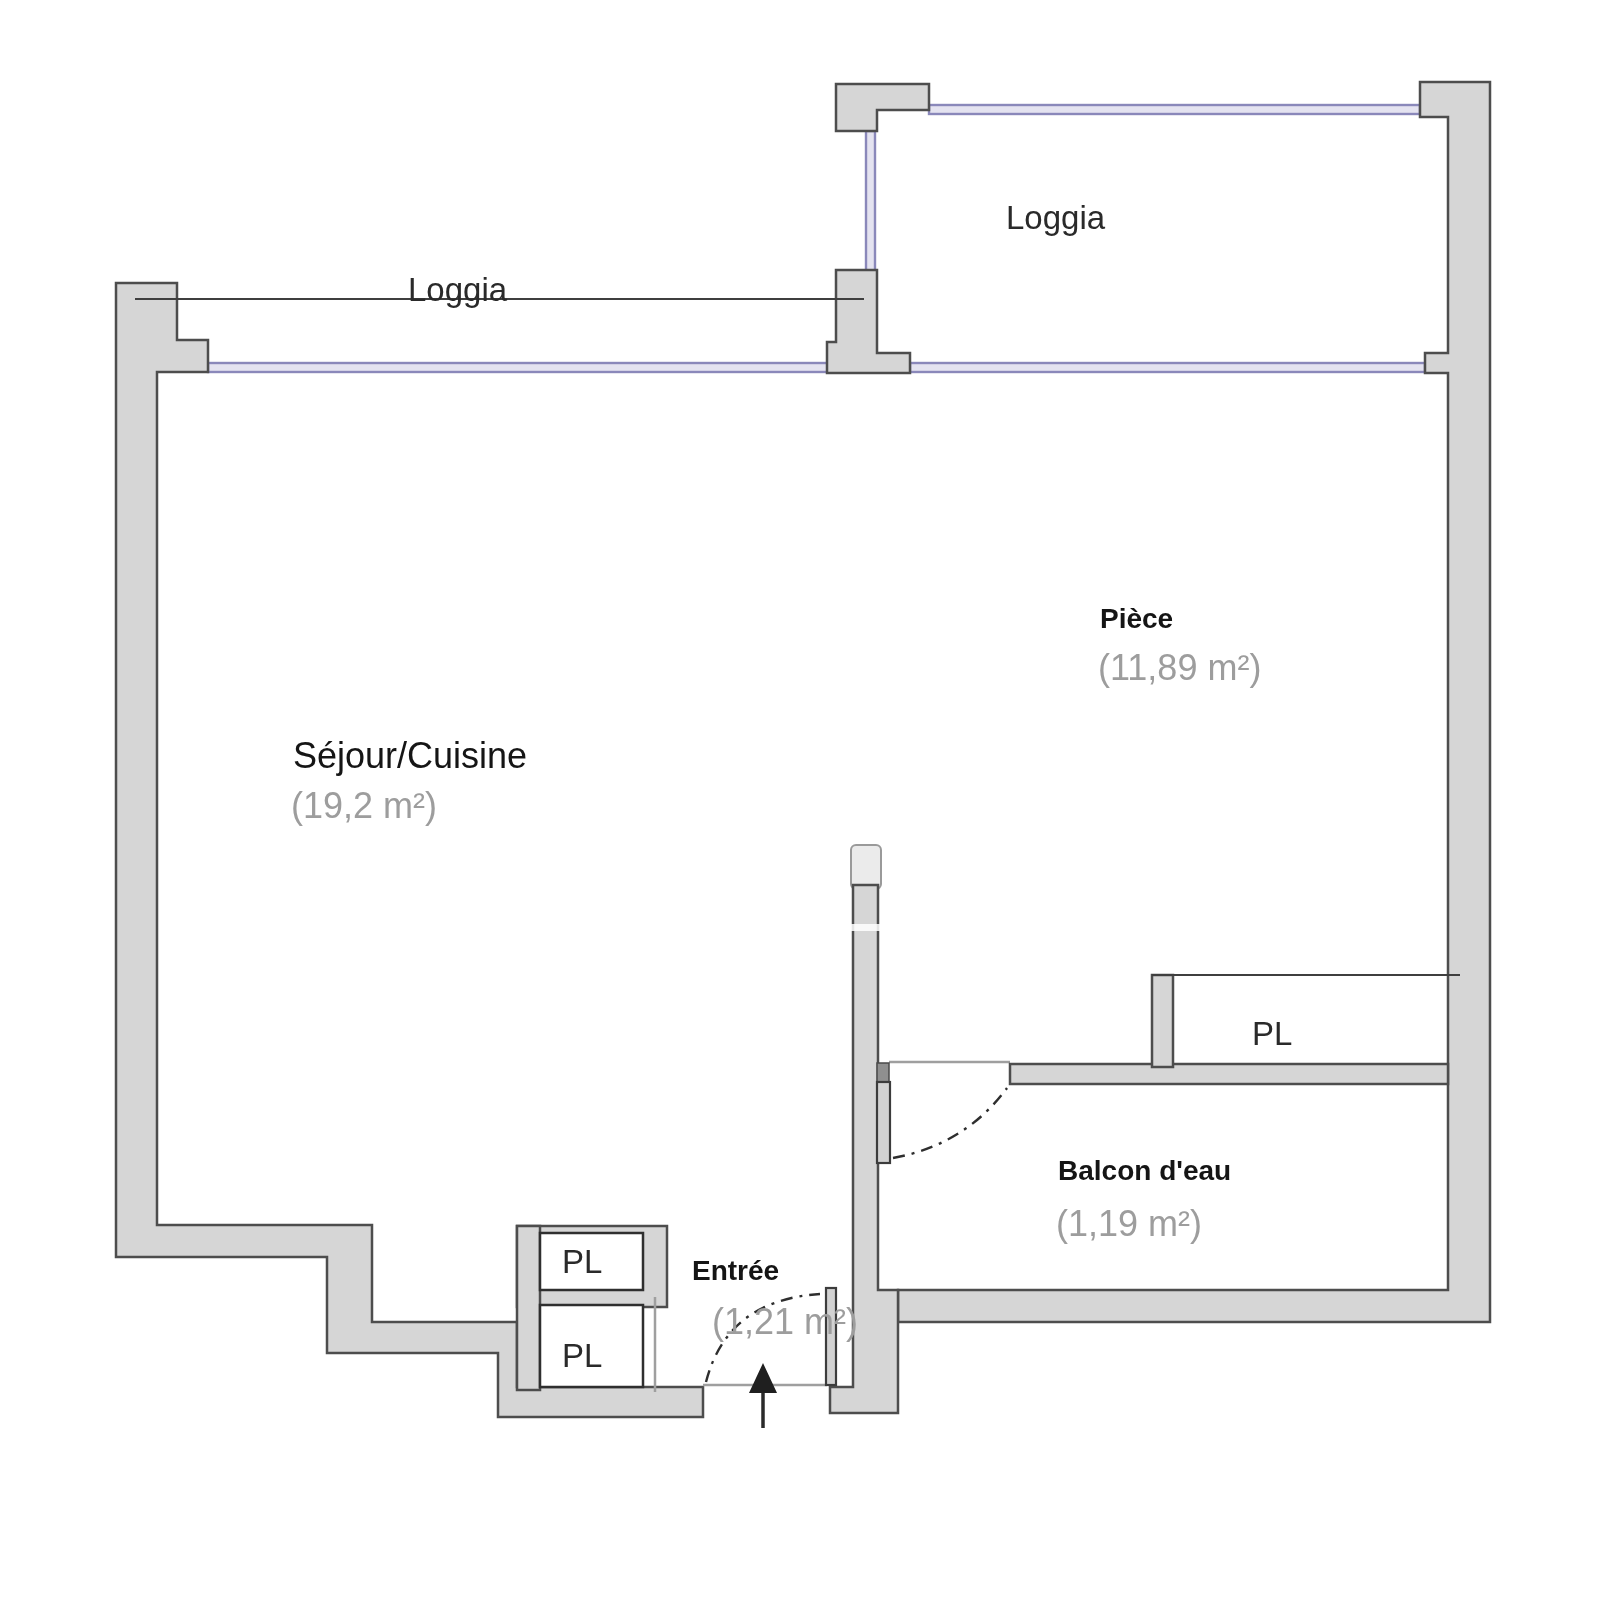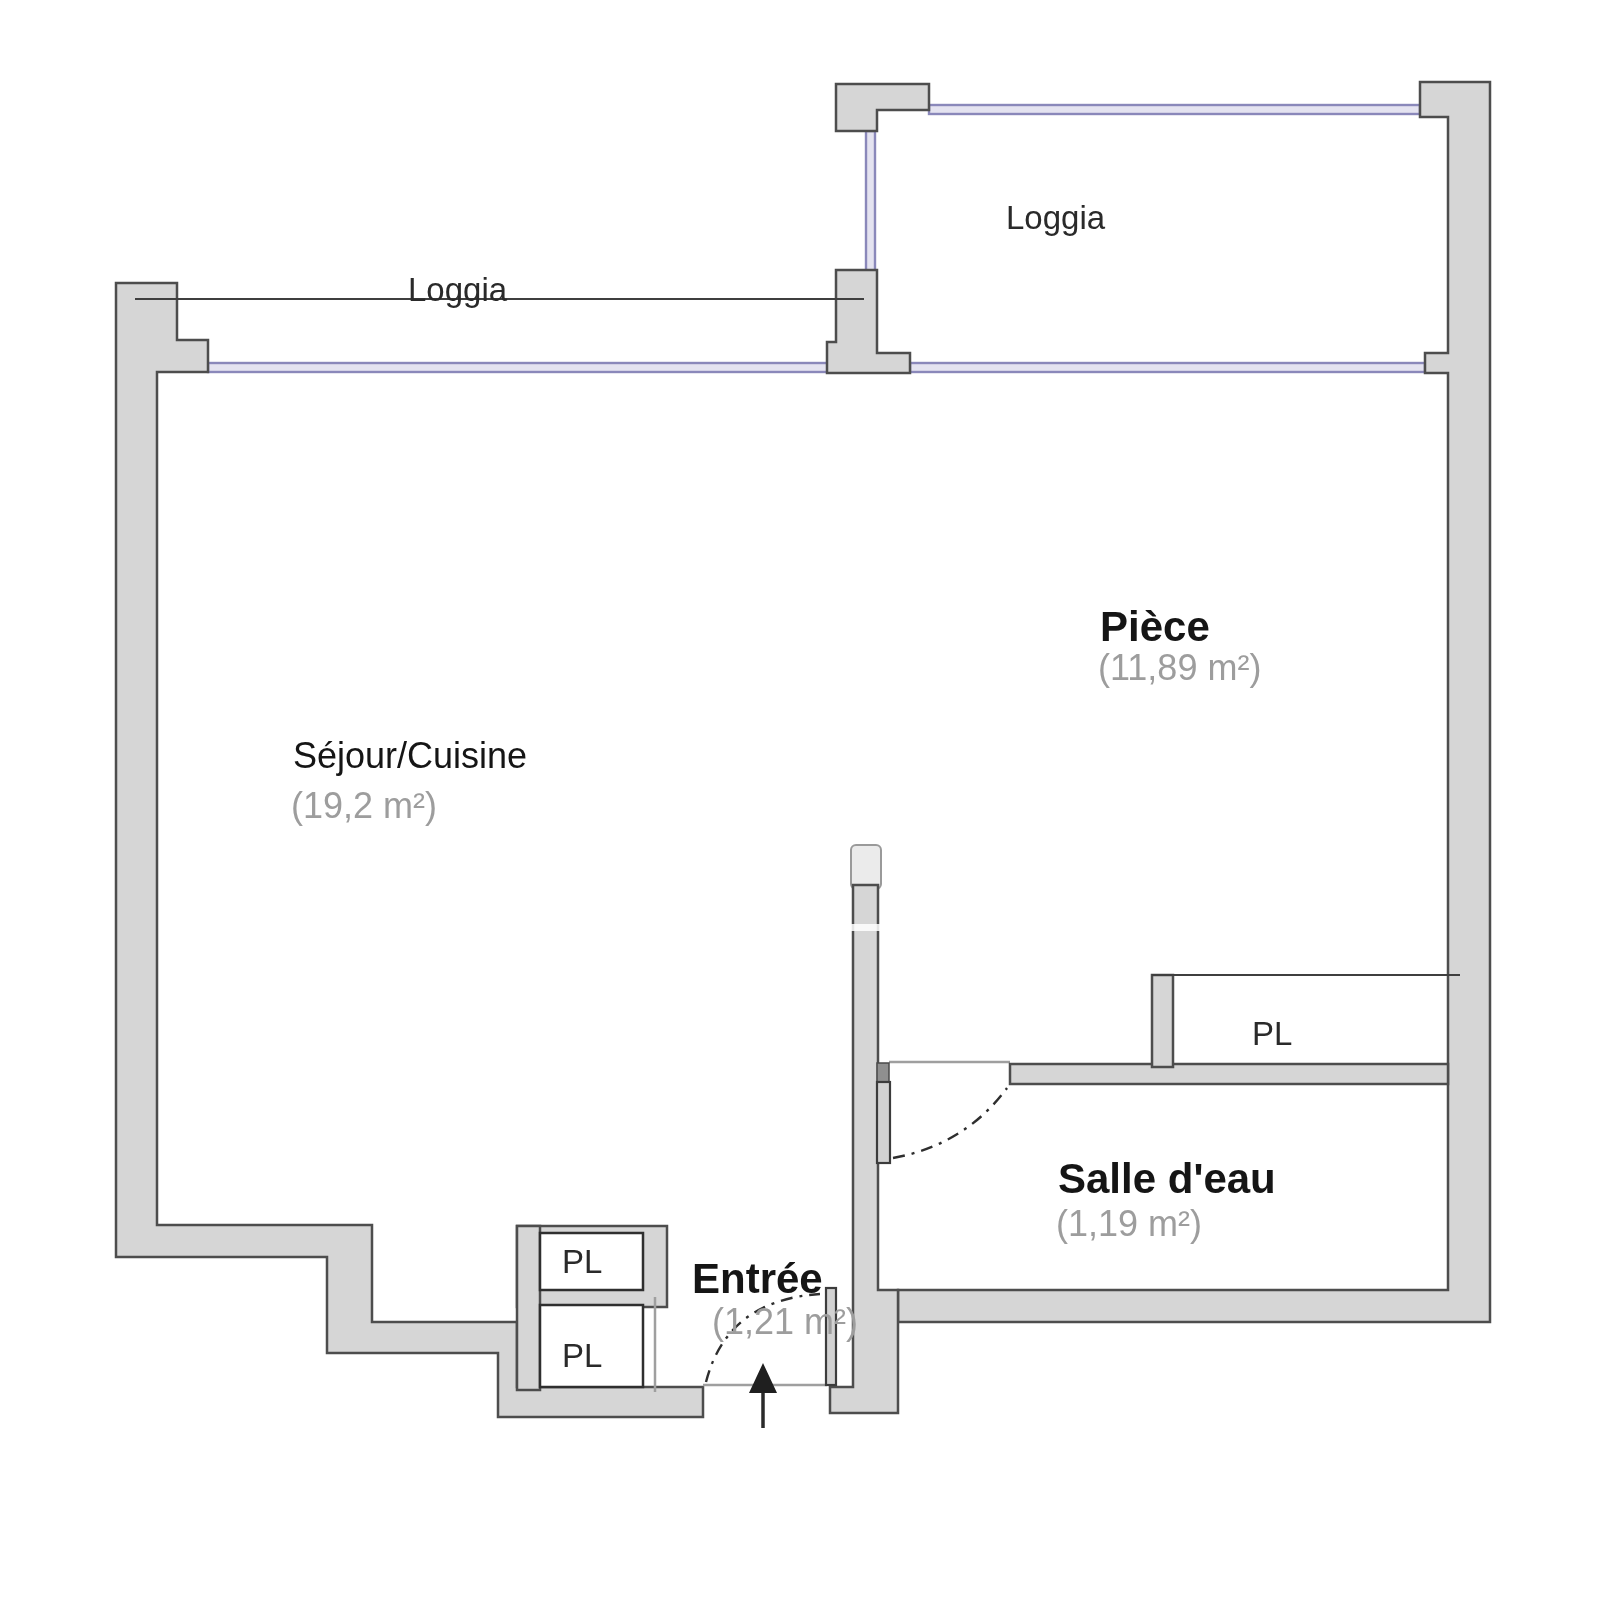--- a/index.html
+++ b/index.html
@@ -19,21 +19,21 @@
   .thin{stroke:#3f3f3f;stroke-width:2;fill:none;}
   .thin-light{stroke:#9f9f9f;stroke-width:2.5;fill:none;}
   .leaf{fill:#d2d2d2;stroke:#3c3c3c;stroke-width:2.2;}
   .arc{fill:none;stroke:#2e2e2e;stroke-width:2.4;stroke-dasharray:12 7 3 7;}
   .arrow-line{stroke:#2a2a2a;stroke-width:3.5;}
   .arrow-head{fill:#1f1f1f;}
   .gap{fill:#ffffff;opacity:.85;}
 
   .lbl{position:absolute;white-space:nowrap;line-height:1.1;text-align:center;}
   .zone{font-size:33px;color:#2a2a2a;}
-  .room{font-size:42px;font-weight:700;color:#151515;}
+  .room{font-size:28px;font-weight:700;color:#151515;}
   .room-lg{font-size:36px;font-weight:400;color:#151515;}
   .area{font-size:36px;color:var(--muted);}
   .clip{overflow:hidden;margin-left:8px;}
 </style>
 </head>
 <body>
 
 <div id="plan">
 
   <svg width="1600" height="1600" viewBox="0 0 1600 1600">
@@ -81,21 +81,21 @@
 
   <div class="lbl zone" style="left:408px;top:272px;">Loggia</div>
   <div class="lbl zone" style="left:1006px;top:200px;">Loggia</div>
 
   <div class="lbl room" style="left:1100px;top:604px;">Pièce</div>
   <div class="lbl area" style="left:1098px;top:648px;">(11,89 m²)</div>
 
   <div class="lbl room-lg" style="left:293px;top:736px;">Séjour/Cuisine</div>
   <div class="lbl area" style="left:291px;top:786px;">(19,2 m²)</div>
 
-  <div class="lbl room" style="left:1058px;top:1156px;">Salle d'eau</div>
+  <div class="lbl room" style="left:1058px;top:1156px;">Balcon d'eau</div>
   <div class="lbl area" style="left:1056px;top:1204px;">(1,19 m²)</div>
 
   <div class="lbl room" style="left:692px;top:1256px;">Entrée</div>
   <div class="lbl area clip" style="left:697px;top:1302px;width:160px;">(1,21 m²)</div>
 
   <div class="lbl zone" style="left:1252px;top:1016px;">PL</div>
   <div class="lbl zone" style="left:562px;top:1244px;">PL</div>
   <div class="lbl zone" style="left:562px;top:1338px;">PL</div>
 
 </div>

